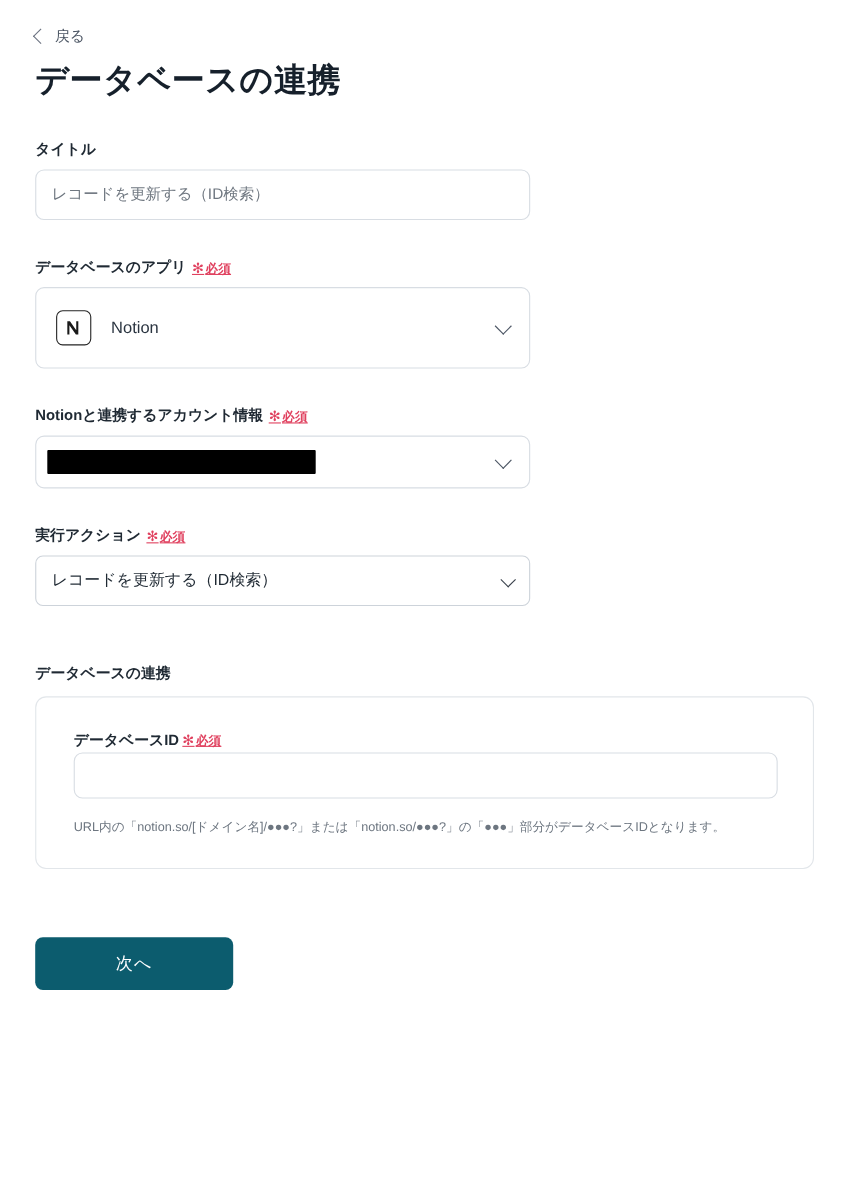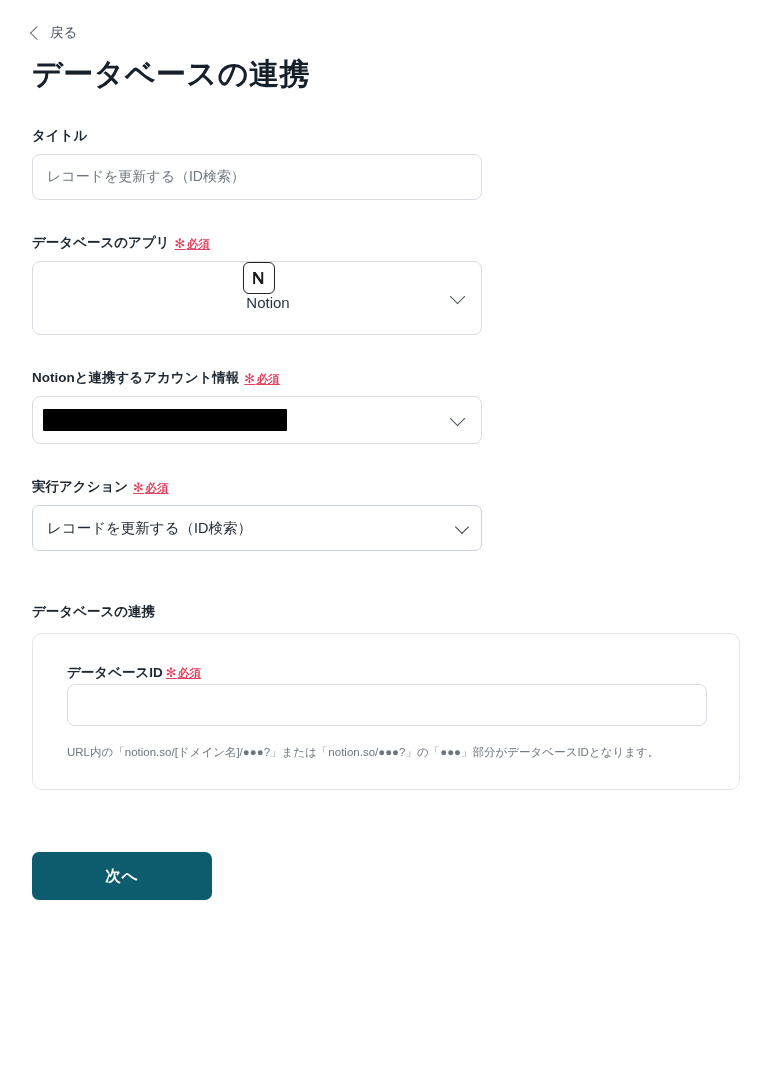--- a/index.html
+++ b/index.html
@@ -98,21 +98,20 @@
     color: #6f7780;
   }
 
   .select-big {
     height: 74px;
     display: flex;
     align-items: center;
     padding: 0 14px 0 18px;
     position: relative;
     cursor: pointer;
-    flex-direction: column;
   }
   .notion-logo {
     width: 32px;
     height: 32px;
     border: 1.4px solid #242424;
     border-radius: 6px;
     display: flex;
     align-items: center;
     justify-content: center;
     box-sizing: border-box;
@@ -232,21 +231,21 @@
     margin-top: 62px;
   }
   .submit-btn {
     width: 180px;
     height: 48px;
     border: none;
     border-radius: 7px;
     background: #0c5c6e;
     color: #ffffff;
     font-size: 15.5px;
-    font-weight: bold;
+    font-weight: normal;
     font-family: "Liberation Sans", "DejaVu Sans", sans-serif;
     cursor: pointer;
     letter-spacing: 1px;
   }
 </style>
 </head>
 <body>
 
 <div class="page">
 

